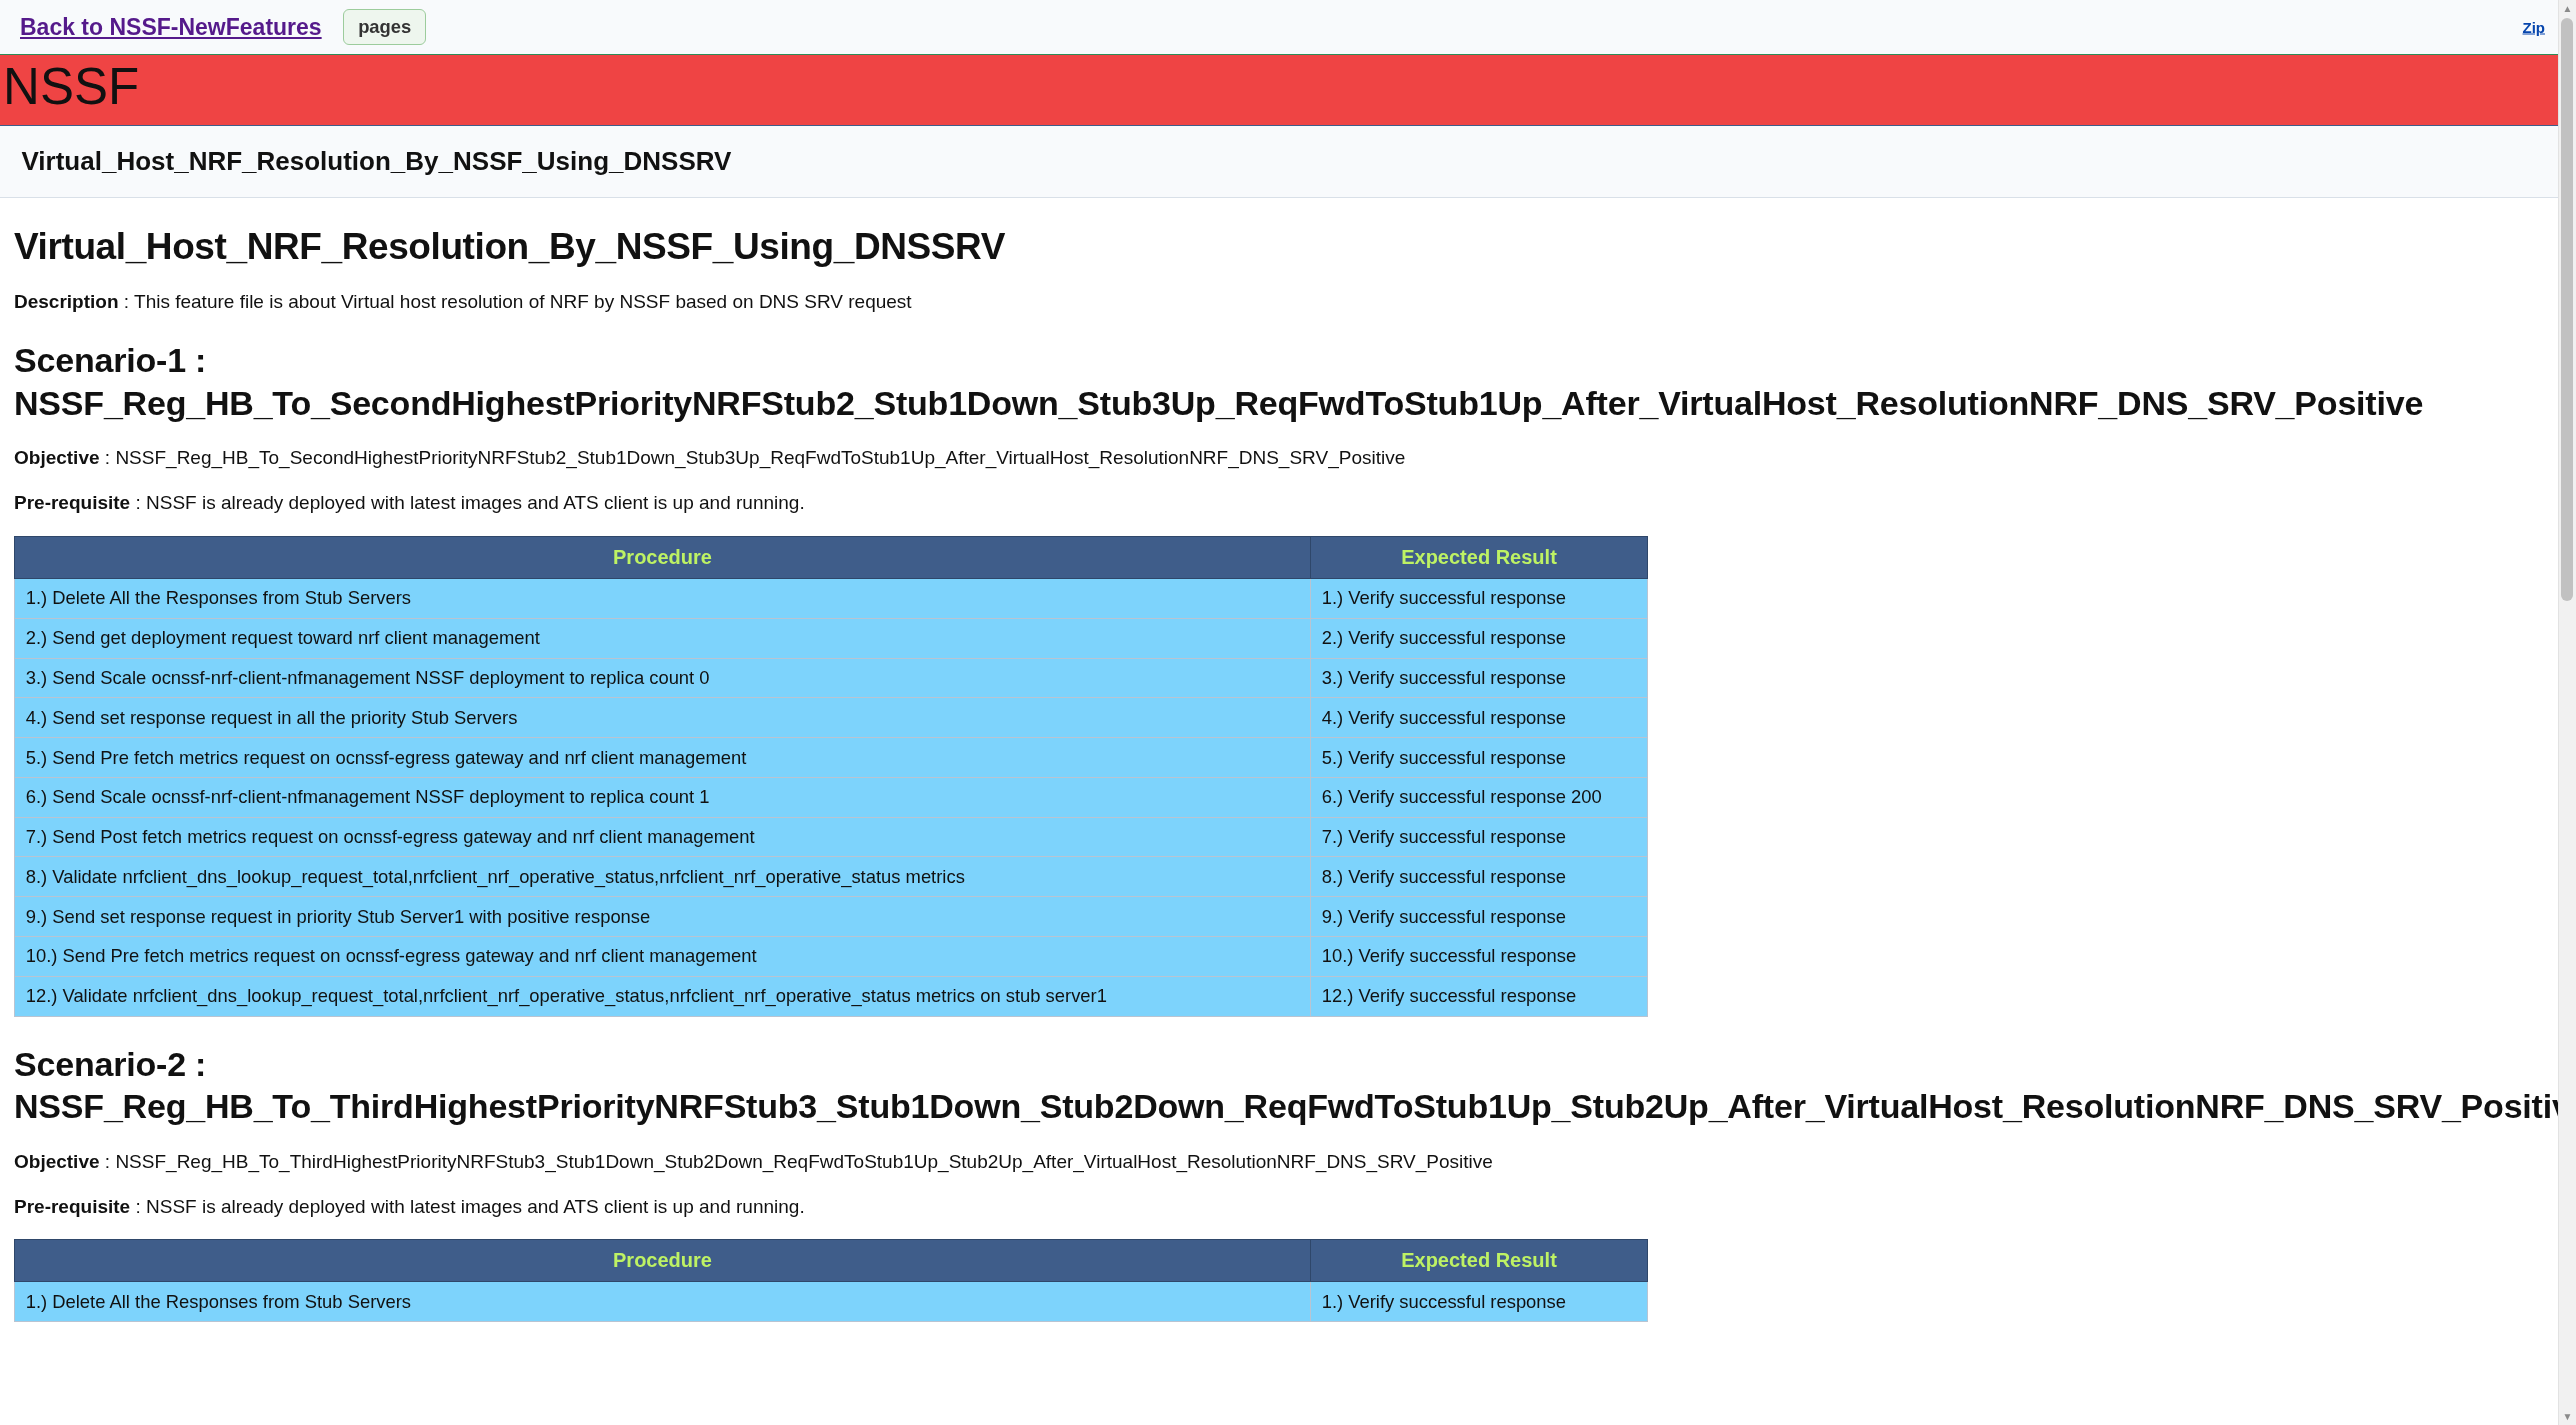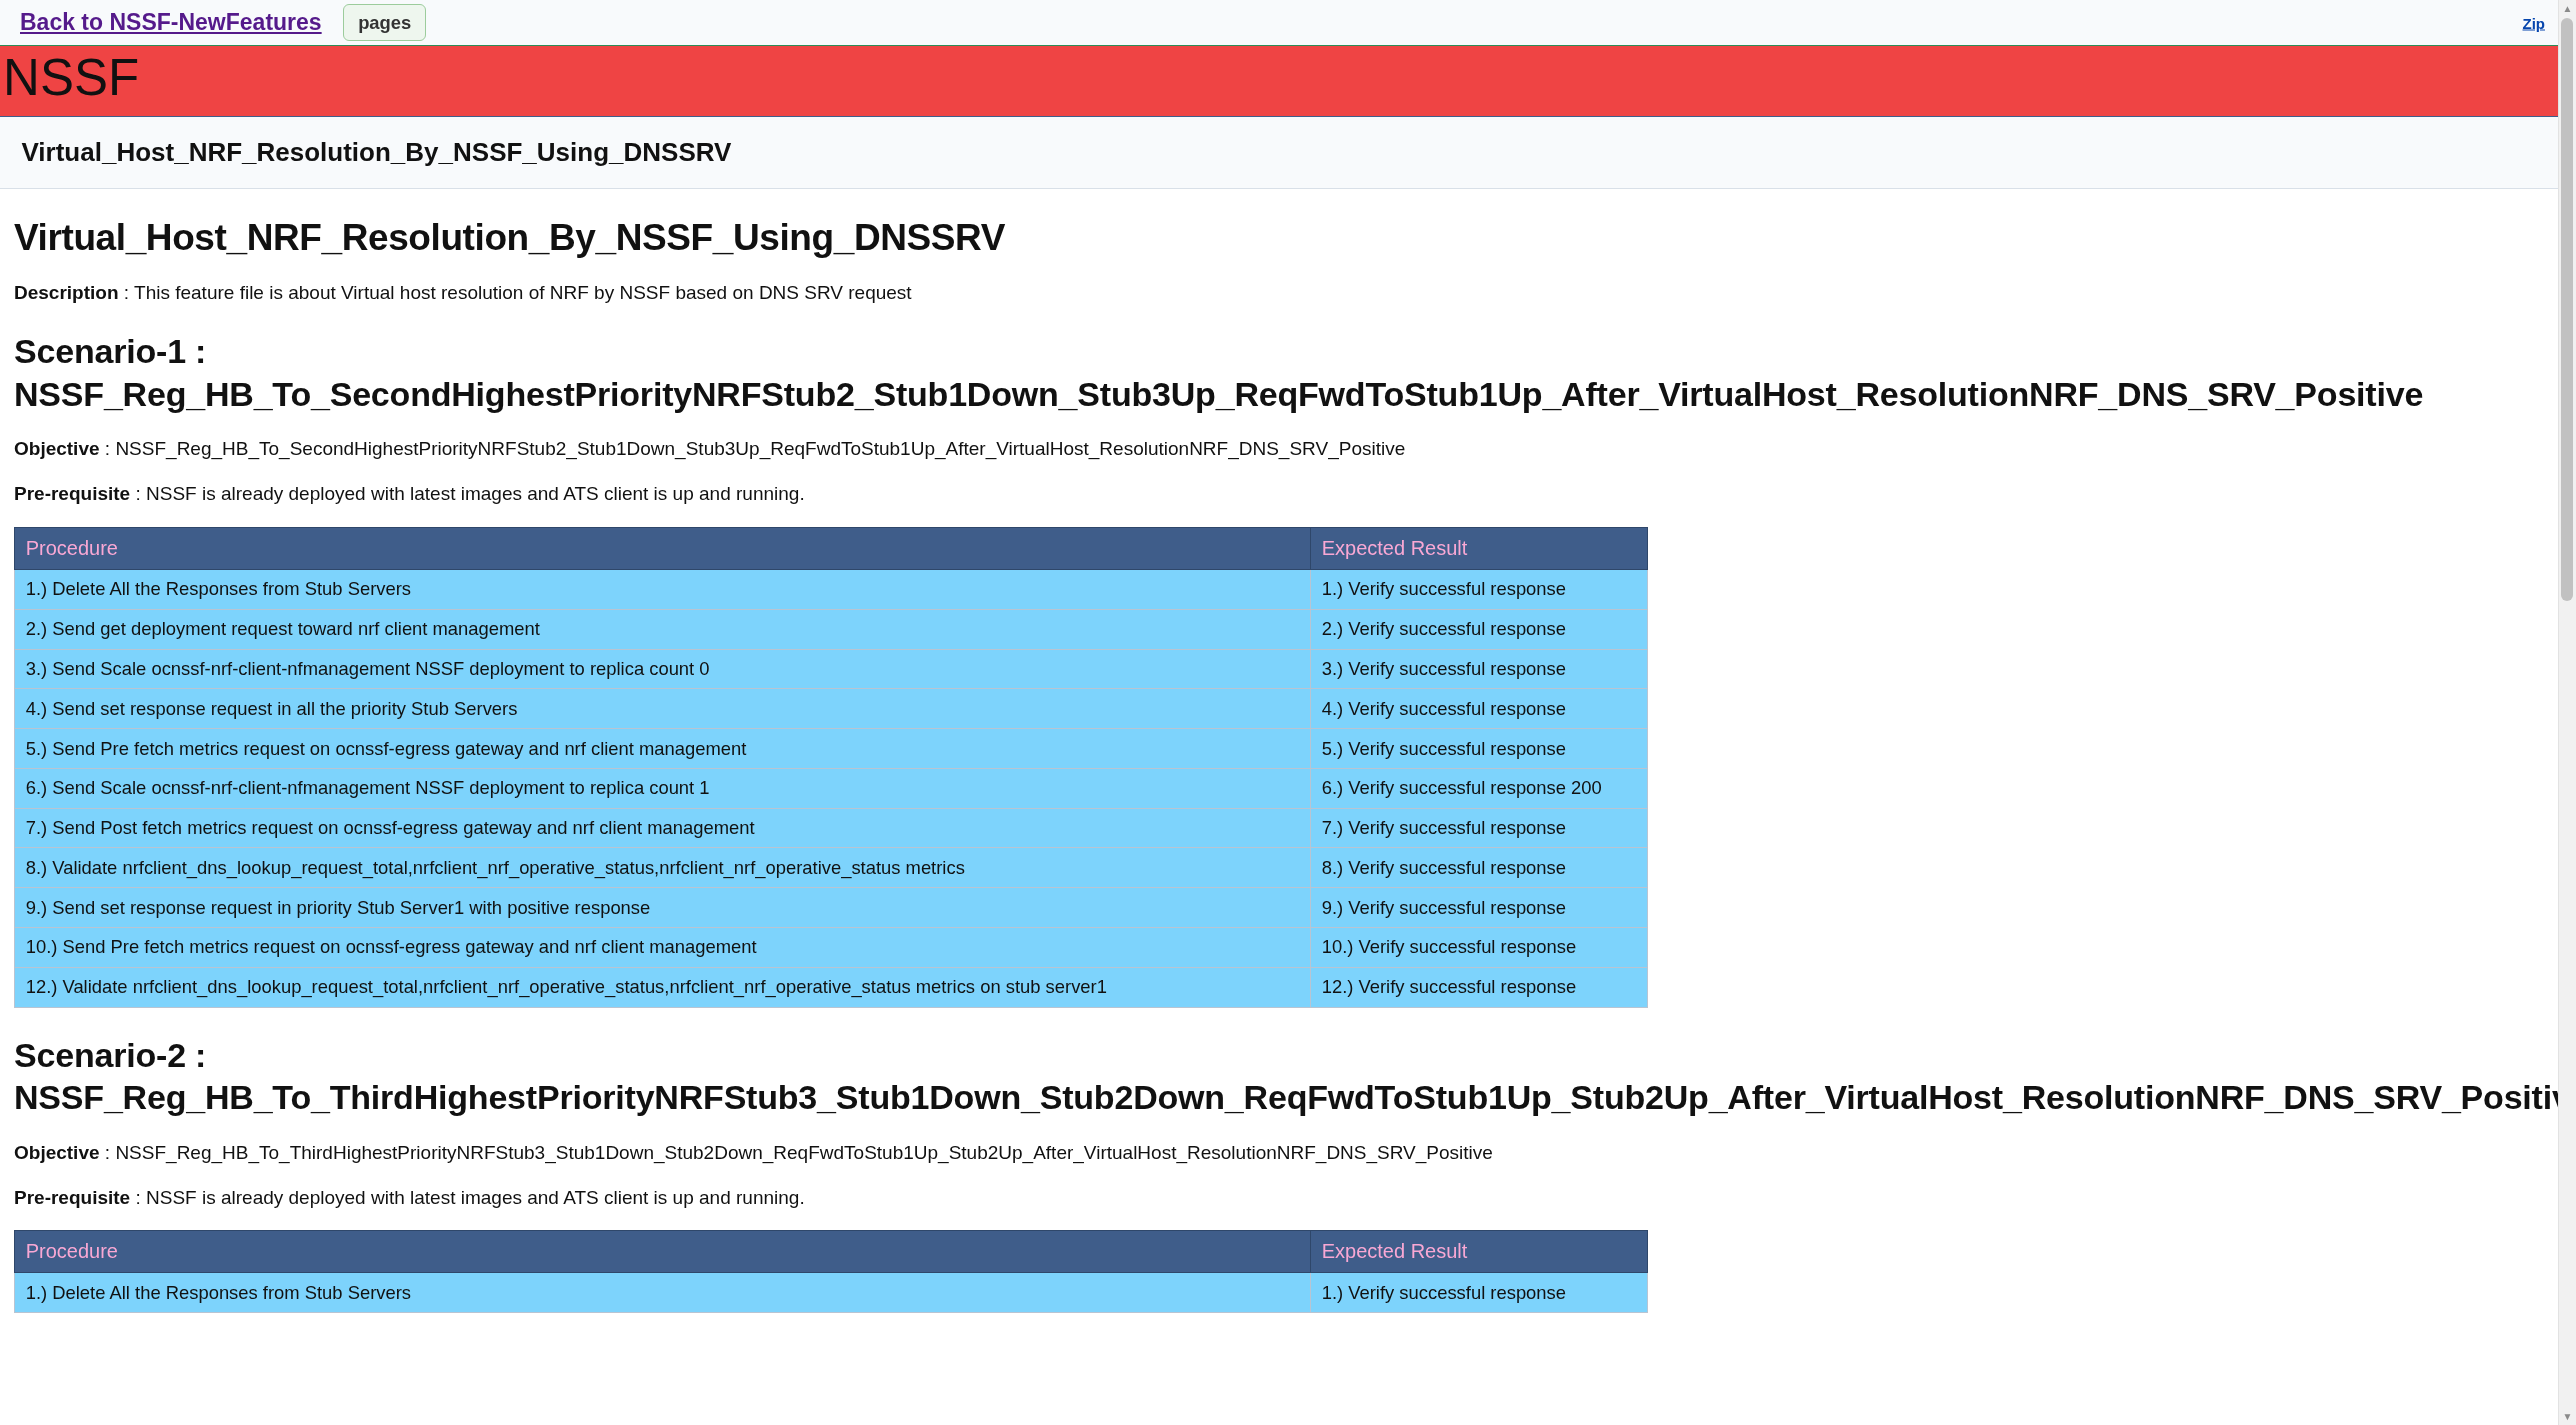--- a/index.html
+++ b/index.html
@@ -10,21 +10,21 @@
   }
   body {
     width: 2576px;
     min-height: 1425px;
     position: relative;
     overflow: hidden;
   }
 
   
   .topbar {
-    height: 46px;
+    height: 55px;
     background: #f8fafc;
     border-bottom: 1.5px solid #2e8b57;
     display: flex;
     align-items: center;
     padding: 0 20px;
     box-sizing: border-box;
     position: relative;
   }
   .back-link {
     font-size: 23px;
@@ -114,24 +114,24 @@
   }
 
   table.proc {
     border-collapse: collapse;
     margin-top: 21.5px;
     width: 1633px;
     table-layout: fixed;
   }
   table.proc th {
     background: #3f5d8a;
-    color: #f9a8d4;
-    text-align: left;
+    color: #bef264;
+    text-align: center;
     font-size: 20px;
-    font-weight: normal;
+    font-weight: bold;
     padding: 9.2px 10.7px;
     border: 0.8px solid #2f476a;
   }
   table.proc td {
     font-size: 18.4px;
     color: #111;
     padding: 8.4px 10.7px;
     border: 0.8px solid #b9c4d2;
     background: #7dd3fc;
   }

